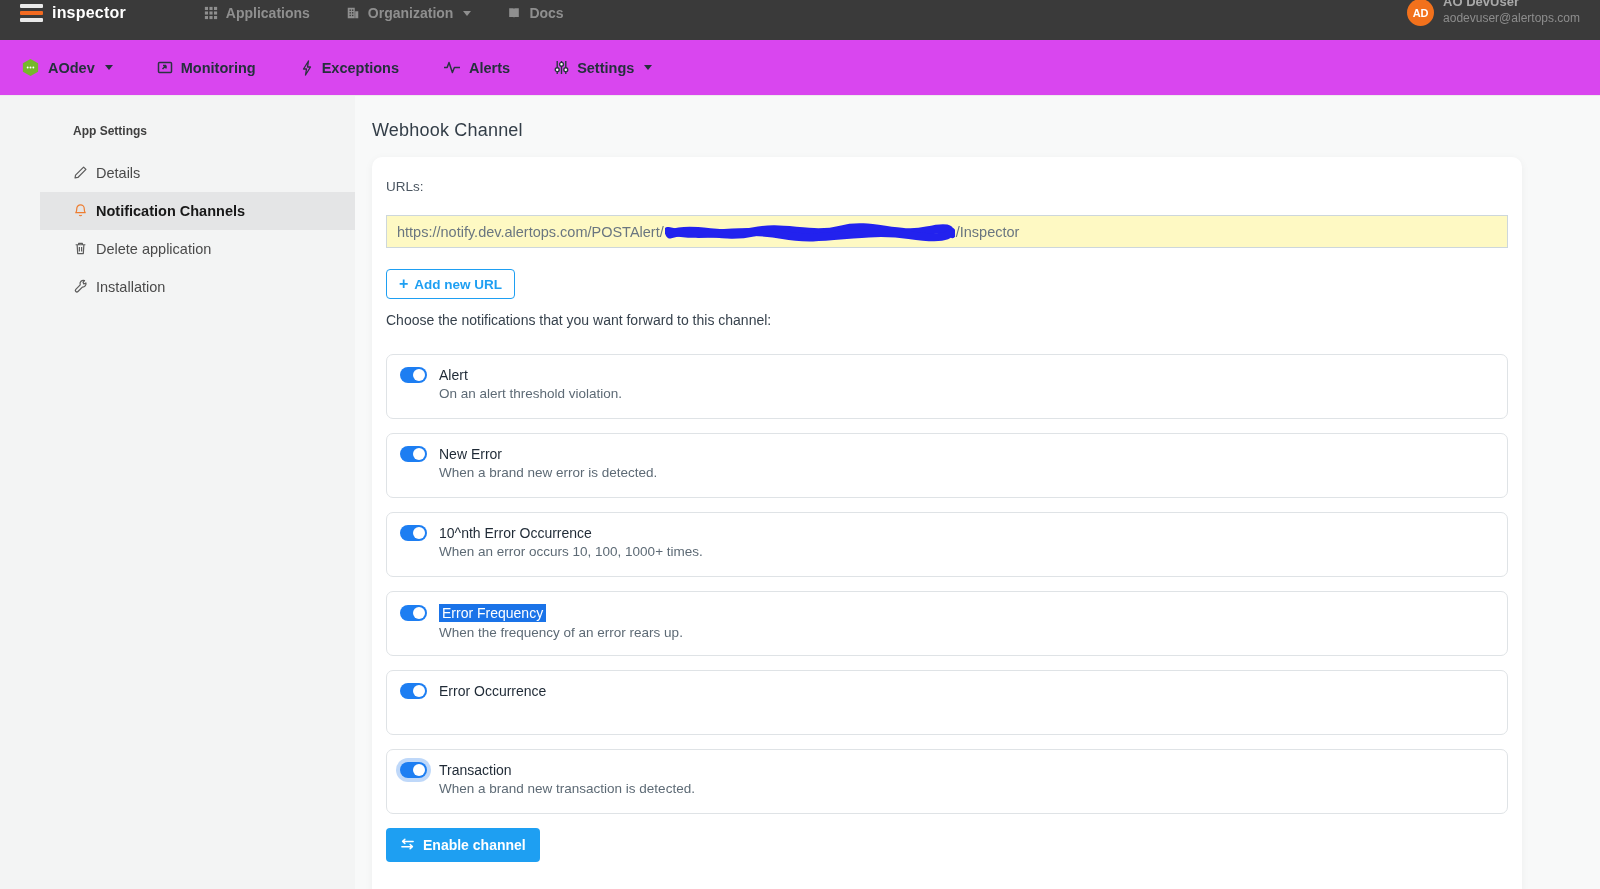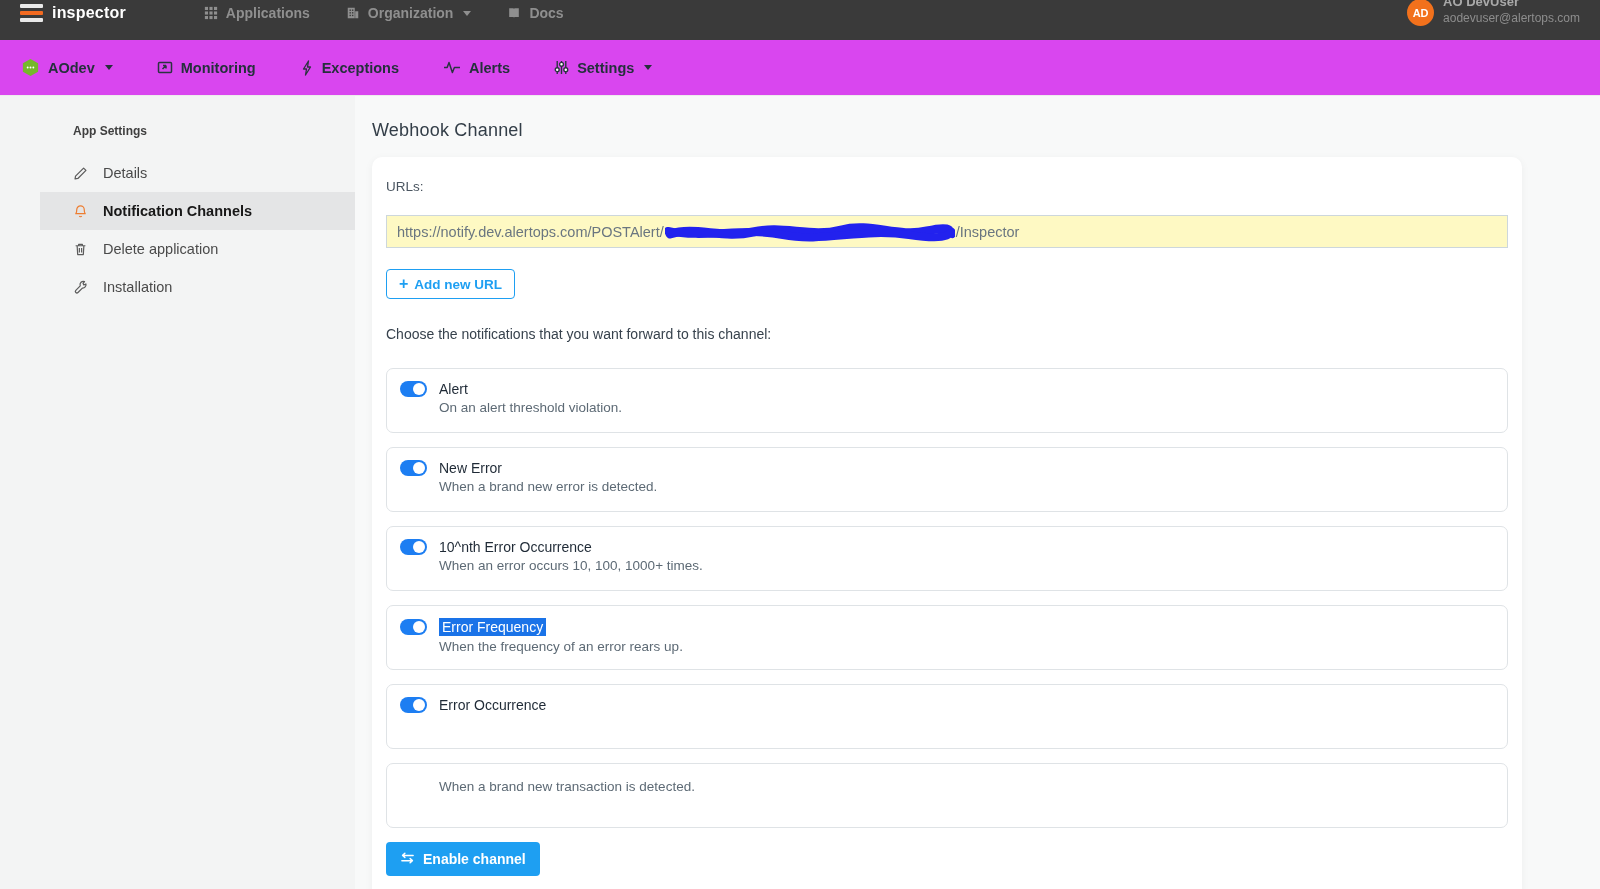--- a/index.html
+++ b/index.html
@@ -28,37 +28,37 @@
 
   
   .appnav{height:56px; background:#d946ef; border-bottom:1px solid #ececec; display:flex; align-items:center; padding-left:21px; gap:44px;}
   .appnav a{display:flex; align-items:center; gap:8px; color:#25303c; font-size:14.5px; font-weight:700; text-decoration:none; cursor:pointer;}
   .appnav .icon{display:inline-flex; align-items:center; color:#2b3440;}
 
   
   .layout{display:flex; height:793px;}
   .sidebar{width:355px; flex:0 0 355px; background:#f3f4f4; padding-top:28px;padding-left:40px;}
   .sidebar-heading{font-size:12px; font-weight:700; color:#3f3f3f; padding:0 0 16px 33px;}
-  .side-item{display:flex; align-items:center; gap:15px; padding:11px 0 11px 33px; font-size:14.5px; color:#4a4a4a; cursor:pointer;}
+  .side-item{display:flex; gap:8px; padding:11px 0 11px 33px; font-size:14.5px; color:#4a4a4a; cursor:pointer;}
   .side-item .icon{display:inline-flex; color:#5c5c5c;}
   .side-item.active{background:#e4e5e6; font-weight:700; color:#181818;}
   .side-item.active .icon{color:#ed7d31;}
 
   main{flex:1; padding:24px 78px 0 17px;}
   .page-title{font-size:18px; font-weight:500; color:#333e48; margin-bottom:16px; letter-spacing:.2px;}
 
   .card{background:#fff; border-radius:10px; box-shadow:0 2px 8px rgba(0,0,0,.05); padding:22px 14px 20px 14px; height:760px;}
   .urls-label{font-size:13.5px; color:#4a5560; display:block; margin-bottom:21px;}
   .url-input{display:flex; align-items:center; height:33px; border:1px solid #cdd7dc; border-radius:0; background:#fef9c3; padding:0 10px; font-size:14.5px; color:#6a7680; white-space:nowrap; overflow:hidden; cursor:text;}
   .scribble{display:inline-flex; margin:0 1px; align-items:center;}
 
   .btn-outline{margin-top:21px; display:inline-flex; align-items:center; gap:6px; background:#fff; border:1px solid var(--accent); color:var(--accent); font-size:13.5px; font-weight:600; border-radius:4px; padding:6px 12px; cursor:pointer; font-family:inherit;}
   .btn-outline .plus{font-size:16px; font-weight:700; line-height:1;}
 
-  .choose{margin-top:27px; margin-bottom:26px; font-size:14px; color:#37424d;}
+  .choose{margin-top:13px; margin-bottom:26px; font-size:14px; color:#37424d;}
 
   .notif-card{border:1px solid #dfe3e6; border-radius:7px; padding:12px 13px; height:65px; margin-bottom:14px;}
   .notif-row{display:flex; align-items:center; gap:12px;}
   .toggle{position:relative; width:27px; height:16px; border-radius:8px; background:#c5ccd3; flex:0 0 auto; cursor:pointer;}
   .toggle.on{background:var(--toggle);}
   .toggle::after{content:""; position:absolute; top:2px; left:2px; width:12px; height:12px; border-radius:50%; background:#fff;}
   .toggle.on::after{left:auto; right:2px;}
   .toggle.focus-ring{box-shadow:0 0 0 4px rgba(26,115,232,.28);}
   .notif-title{font-size:14px; font-weight:400; color:#1f2a36;}
   .notif-title.selected{background:var(--selection); color:#ffffff; padding:1px 3px;}
@@ -285,20 +285,24 @@
   </div>
 
   <div class="notif-card">
     <div class="notif-row">
       <span class="toggle on"></span>
       <span class="notif-title">Error Occurrence</span>
     </div>
   </div>
 
   <div class="notif-card">
+    <div class="notif-row">
+      <span class="toggle on focus-ring"></span>
+      <span class="notif-title">Transaction</span>
+    </div>
     <div class="notif-desc">When a brand new transaction is detected.</div>
   </div>
 </div>
 
       <button class="btn-solid">
         <span>
           <svg width="15" height="12" viewBox="0 0 16 12" fill="none" stroke="#fff" stroke-width="1.6" stroke-linecap="round" stroke-linejoin="round">
               <path d="M14 3.2H2.8M5.2 1 2.8 3.2l2.4 2.2M2 8.8h11.2M10.8 6.6l2.4 2.2-2.4 2.2"></path>
             </svg>
         </span>

